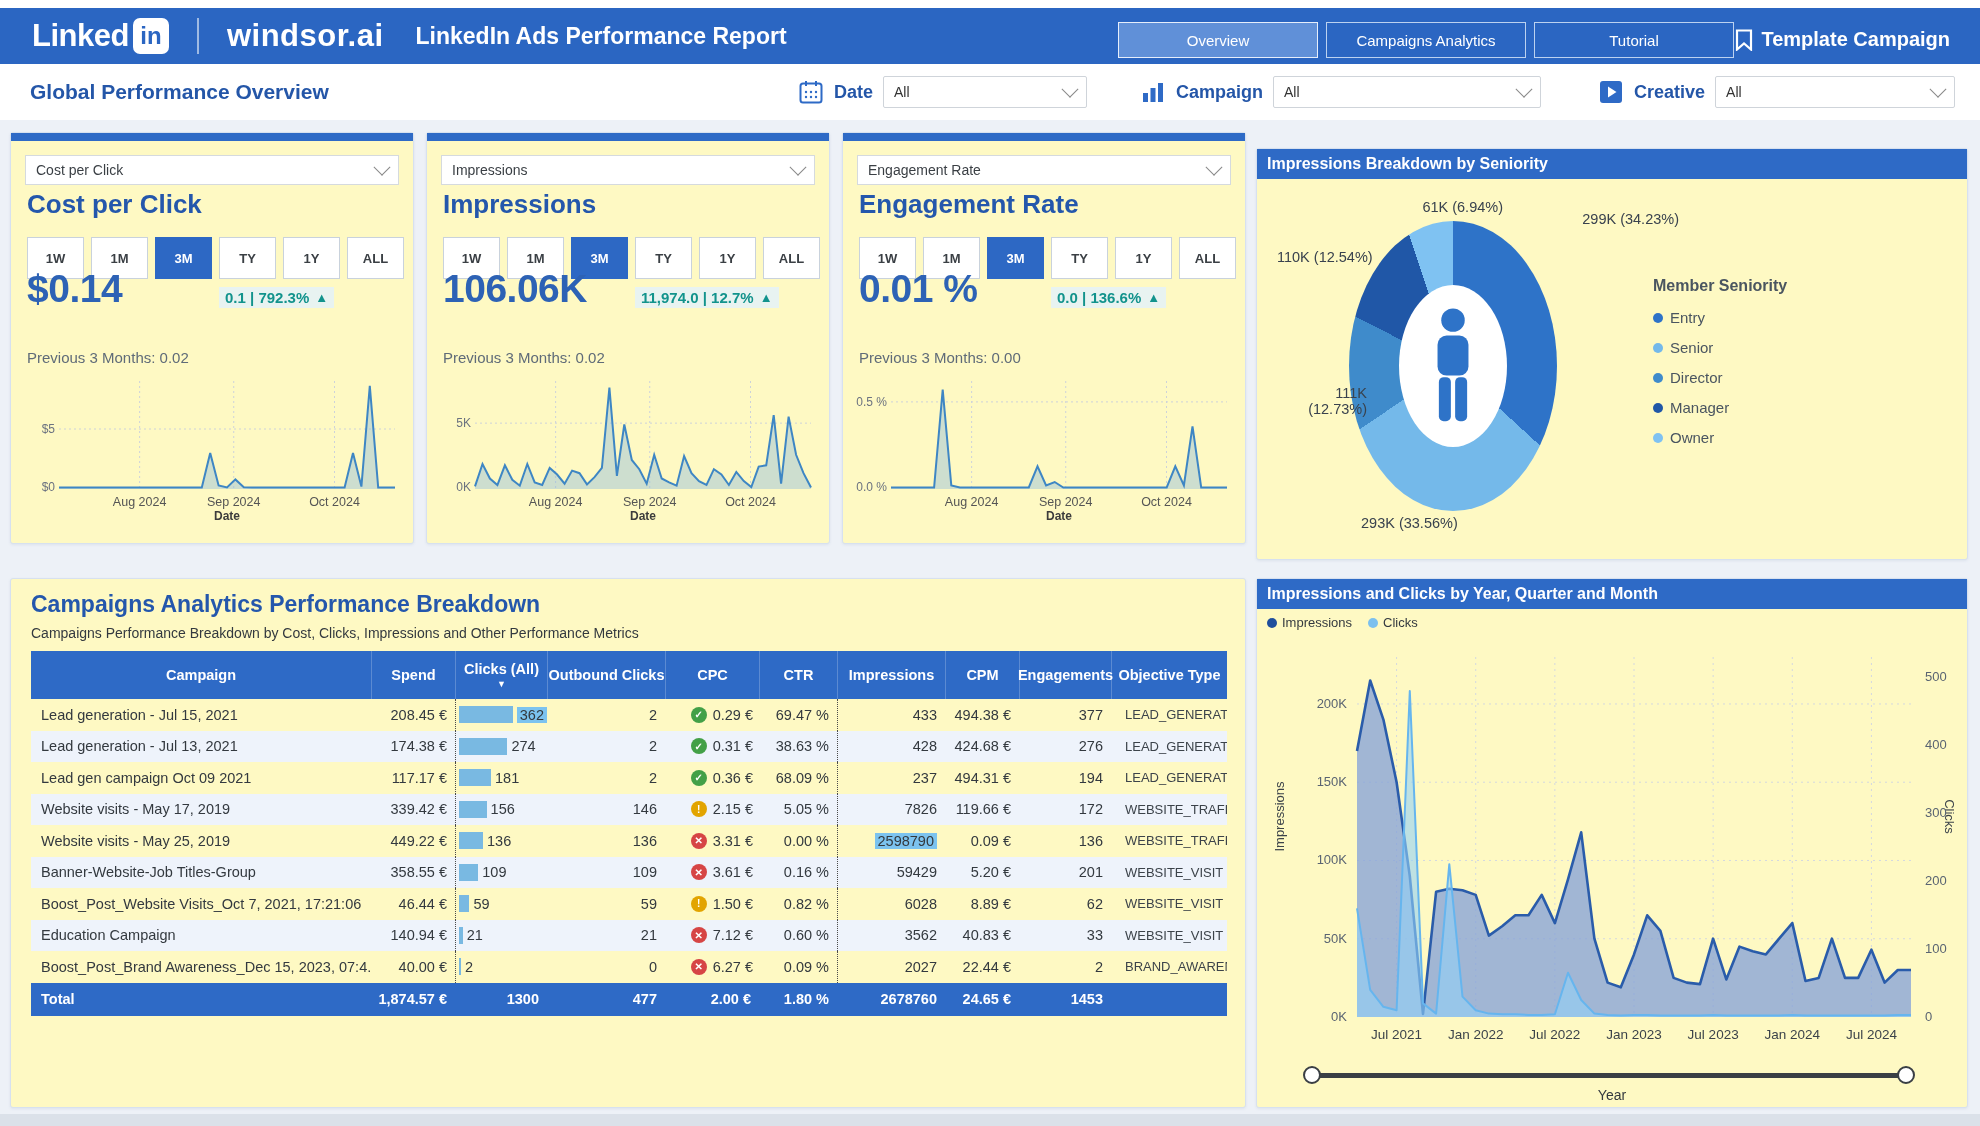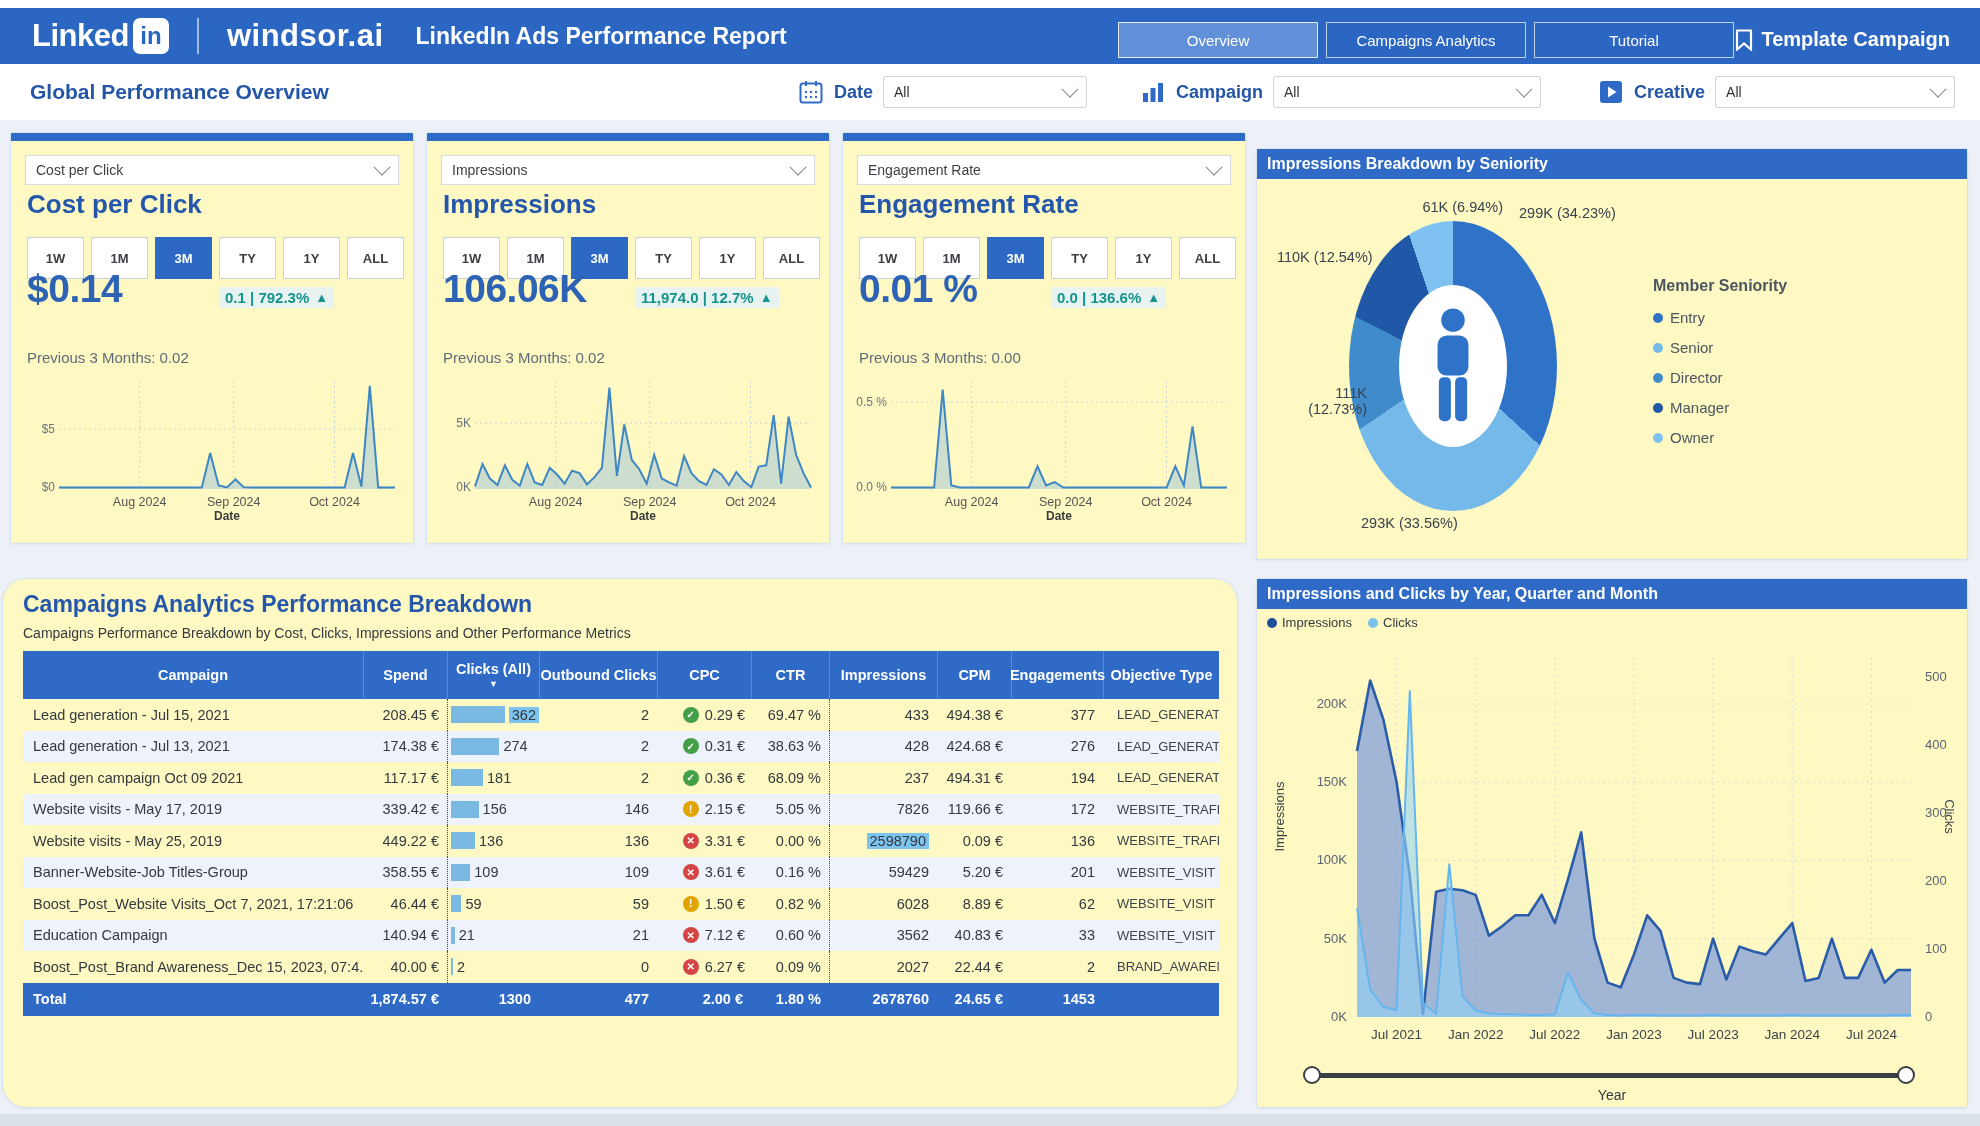--- a/index.html
+++ b/index.html
@@ -55,21 +55,21 @@
   .donut-wrap { position:absolute; left:92px; top:72px; width:208px; height:290px; }
   .donut { position:absolute; left:0; top:41px; width:208px; height:208px; border-radius:50%; transform:scaleY(1.395); }
   .donut-hole { position:absolute; left:50px; top:64px; width:108px; height:162px; background:#fff; border-radius:50%; display:flex; align-items:center; justify-content:center; }
   .dlabel { position:absolute; font-size:14.5px; color:#3a4least; color:#39424e; white-space:nowrap; }
   .legend-col { position:absolute; left:396px; top:128px; }
   .legend-title { font-size:16px; font-weight:bold; color:#4a5560; margin-bottom:14px; }
   .legend-item { display:flex; align-items:center; gap:7px; margin-bottom:13px; font-size:15px; color:#4a5560; }
   .ldot { width:10px; height:10px; border-radius:50%; }
 
   
-  .table-panel { left:2px; top:578px; width:1236px; height:530px;border-radius:24px; }
+  .table-panel { left:10px; top:578px; width:1236px; height:530px; }
   .tbl-title { position:absolute; left:20px; top:12px; font-size:23px; font-weight:bold; color:#2457ac; }
   .tbl-sub { position:absolute; left:20px; top:46px; font-size:14px; color:#33393f; }
   .tbl { position:absolute; left:20px; top:72px; width:1196px; }
   .trow { display:grid; grid-template-columns:340px 84px 92px 118px 94px 78px 108px 74px 92px 116px; align-items:center; }
   .thead { background:#2e6ac6; color:#fff; height:48px; font-size:14.5px; font-weight:bold; }
   .thead .hcell { text-align:center; border-left:1px solid rgba(255,255,255,0.22); height:100%; display:flex; flex-direction:column; align-items:center; justify-content:center; }
   .thead .hcell:first-child { border-left:none; }
   .caret { font-size:9px; margin-top:2px; }
   .tbody-row { height:31.5px; font-size:14.5px; color:#33393f; cursor:pointer; }
   .tbody-row.alt { background:#eef3fb; }
@@ -303,21 +303,21 @@
             <g fill="#2e73c8">
               <circle cx="12" cy="4.8" r="4.4"></circle>
               <rect x="6.2" y="10.6" width="11.6" height="15" rx="3.4"></rect>
               <rect x="6.7" y="26.2" width="4.5" height="16.5" rx="1.8"></rect>
               <rect x="12.8" y="26.2" width="4.5" height="16.5" rx="1.8"></rect>
             </g>
           </svg>
       </div>
     </div>
     <div id="donut-labels">
-        <div class="dlabel" style="left: 262px; top: 56px; width: 160px; text-align: left;">299K (34.23%)</div>
+        <div class="dlabel" style="left: 262px; top: 62px; width: 160px; text-align: right;">299K (34.23%)</div>
         <div class="dlabel" style="left: 104px; top: 366px; width: 160px; text-align: left;">293K (33.56%)</div>
         <div class="dlabel" style="left: 30px; top: 236px; width: 80px; text-align: right;">
           <div>111K</div>
           <div>(12.73%)</div>
         </div>
         <div class="dlabel" style="left: 20px; top: 100px; width: 150px; text-align: left;">110K (12.54%)</div>
         <div class="dlabel" style="left: 96px; top: 50px; width: 150px; text-align: right;">61K (6.94%)</div>
       </div>
     <div class="legend-col">
       <div class="legend-title">Member Seniority</div>

